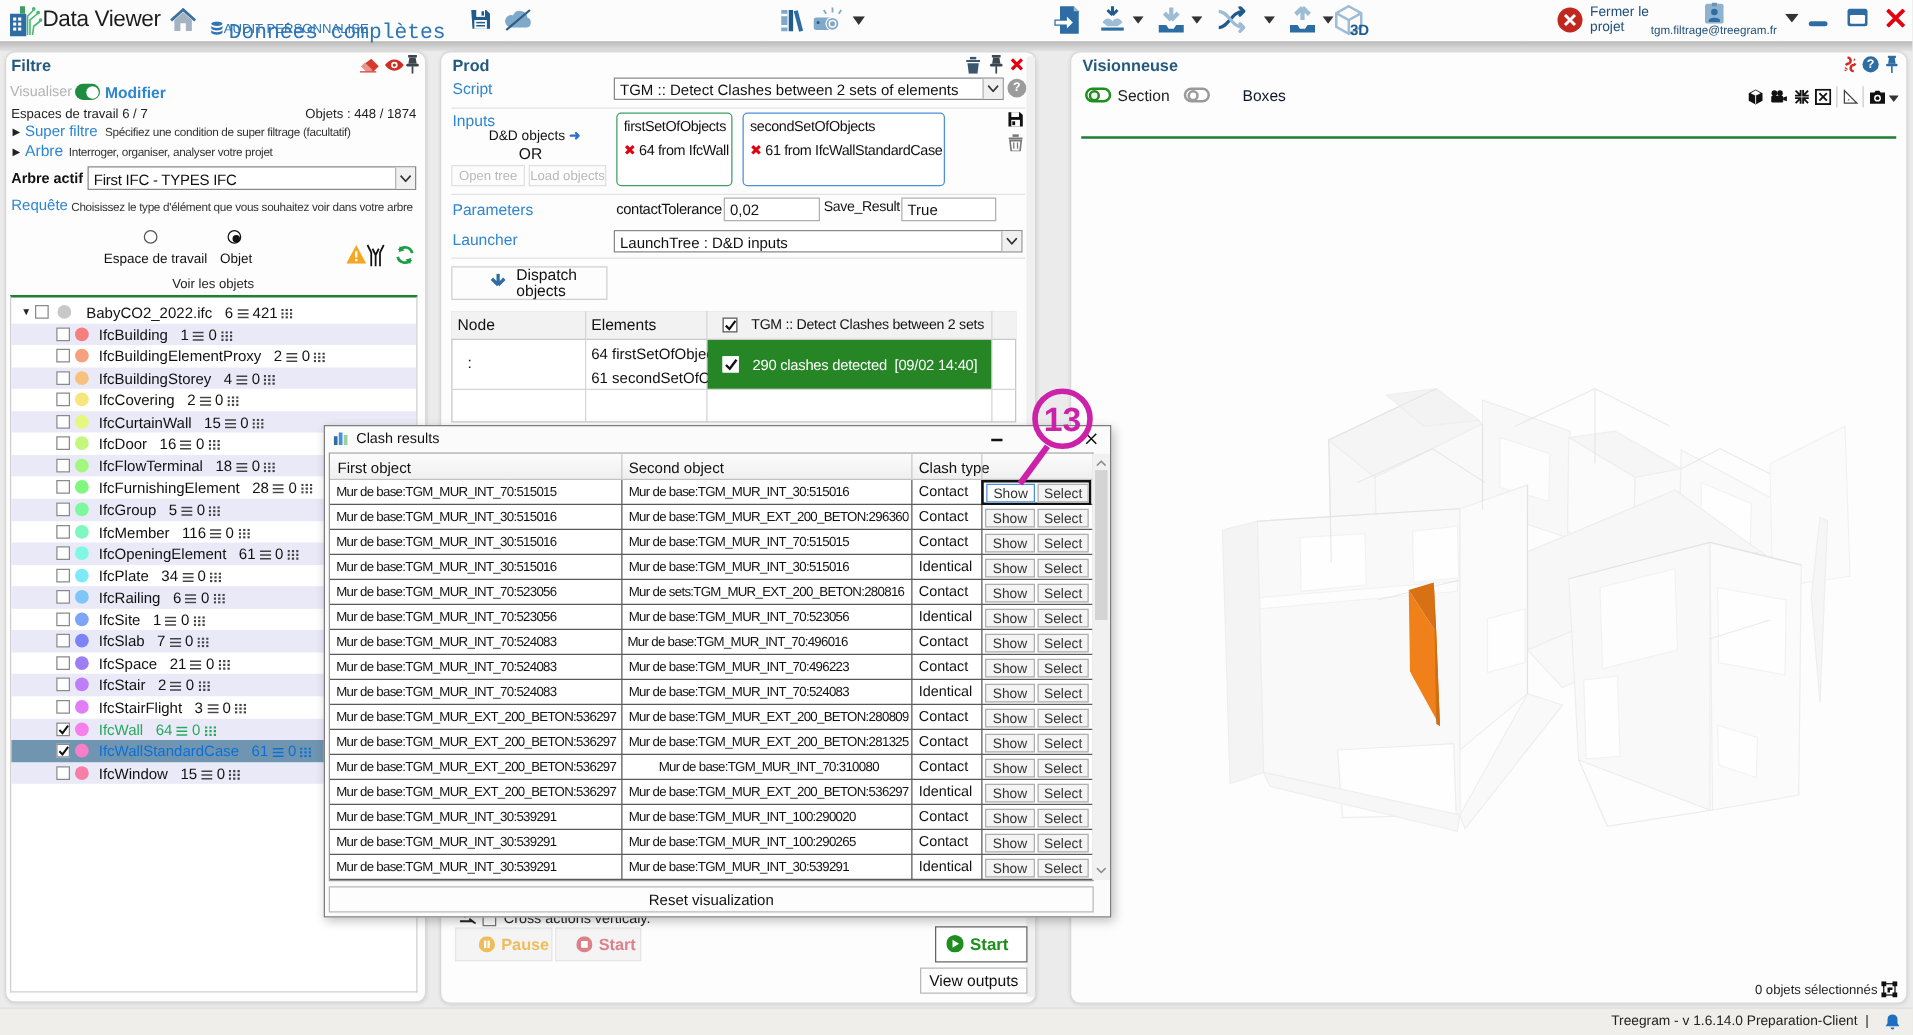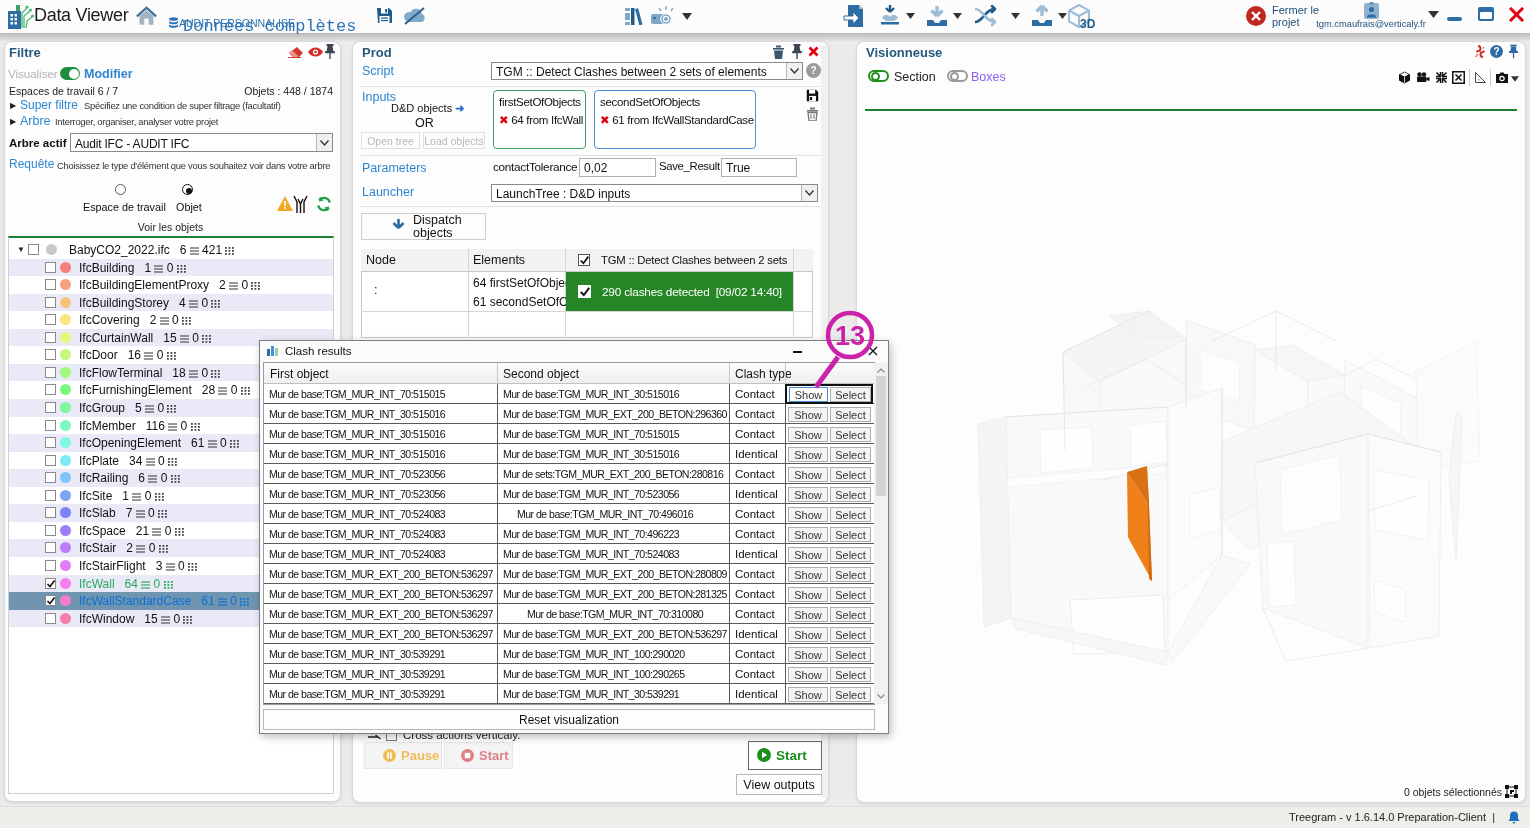--- a/index.html
+++ b/index.html
@@ -137,21 +137,21 @@
     <circle cx="11" cy="11" r="10" fill="#c0271f"></circle>
     <path d="M7 7 L15 15 M15 7 L7 15" stroke="#fff" stroke-width="2.4"></path>
   </svg>
 <div class="abs" style="left:1272px;top:4px;font-size:11px;color:#1f4e79;line-height:12px;">Fermer le<br>projet</div>
 <svg class="abs" style="left:1364px;top:2px" width="15" height="17" viewBox="0 0 15 17">
     <rect x="0" y="1" width="15" height="16" rx="2" fill="#8fb2cf"></rect>
     <rect x="5.5" y="0" width="4" height="3" fill="#6a93b5"></rect>
     <circle cx="7.5" cy="7.5" r="2.6" fill="#2e6da4"></circle>
     <path d="M3 14.5 c0-3 9-3 9 0 v1 h-9 Z" fill="#2e6da4"></path>
   </svg>
-<div class="abs" style="left:1316px;top:19px;width:110px;text-align:center;font-size:9.3px;color:#1f4e79;">tgm.cmaufrais@verticaly.fr</div>
+<div class="abs" style="left:1316px;top:19px;width:110px;text-align:center;font-size:9.3px;color:#1f4e79;">tgm.filtrage@treegram.fr</div>
 <svg class="abs" style="left:1428px;top:11px" width="11" height="7" viewBox="0 0 11 7">
     <path d="M0 0 h11 L5.5 7 Z" fill="#333"></path>
   </svg>
 <div class="abs" style="left:1447px;top:17px;width:15px;height:4px;background:#2e6da4;border-radius:2px;"></div>
 <div class="abs" style="left:1478px;top:7px;width:16px;height:14px;background:#2e6da4;border-radius:2px;"></div>
 <div class="abs" style="left:1480px;top:12px;width:12px;height:7px;background:#fff;border-radius:1px;"></div>
 <svg class="abs" style="left:1509px;top:7px" width="15" height="15" viewBox="0 0 16 16">
     <path d="M1 1 L15 15 M15 1 L1 15" stroke="#e3000f" stroke-width="3.2"></path>
   </svg>
 
@@ -187,21 +187,21 @@
 
 <div class="abs" style="left:10px;top:101px;font-size:8px;color:#222;">▶</div>
 <div class="abs blue" style="left:20px;top:98px;font-size:12px;">Super filtre</div>
 <div class="abs" style="left:84px;top:100px;font-size:9.4px;color:#333;letter-spacing:-0.25px;">Spécifiez une condition de super filtrage (facultatif)</div>
 <div class="abs" style="left:10px;top:117px;font-size:8px;color:#222;">▶</div>
 <div class="abs blue" style="left:20px;top:114px;font-size:12.5px;">Arbre</div>
 <div class="abs" style="left:55px;top:116px;font-size:9.4px;color:#333;letter-spacing:-0.25px;">Interroger, organiser, analyser votre projet</div>
 
 <div class="abs" style="left:9px;top:137px;font-size:11.5px;font-weight:bold;color:#111;">Arbre actif</div>
 <div class="abs" style="left:70px;top:133px;width:263px;height:19px;background:#fff;border:1px solid #8a8a8a;"></div>
-<div class="abs" style="left:75px;top:137px;font-size:12px;color:#111;letter-spacing:-0.2px;">Audit IFC - AUDIT IFC</div>
+<div class="abs" style="left:75px;top:137px;font-size:12px;color:#111;letter-spacing:-0.2px;">First IFC - TYPES IFC</div>
 <div class="abs" style="left:316px;top:134px;width:16px;height:17px;background:#f0f0f0;border-left:1px solid #b5b5b5;"></div>
 <svg class="abs" style="left:320px;top:140px" width="9" height="6" viewBox="0 0 9 6">
     <path d="M0.5 0.5 L4.5 5 L8.5 0.5" stroke="#333" stroke-width="1.3" fill="none"></path>
   </svg>
 
 <div class="abs blue" style="left:9px;top:157px;font-size:12px;">Requête</div>
 <div class="abs" style="left:57px;top:160px;font-size:9.4px;color:#333;letter-spacing:-0.25px;">Choisissez le type d'élément que vous souhaitez voir dans votre arbre</div>
 
 <div class="abs" style="left:115px;top:184px;width:11px;height:11px;border:1px solid #555;border-radius:50%;background:#fff;"></div>
 <div class="abs" style="left:182px;top:184px;width:11px;height:11px;border:1px solid #111;border-radius:50%;background:#fff;"></div>
@@ -907,21 +907,21 @@
       <rect x="1" y="7" width="10" height="2.2" rx="1"></rect>
       <rect x="5.3" y="9" width="1.4" height="6"></rect>
     </g>
   </svg>
 
 <div class="abs" style="left:868px;top:70px;width:21px;height:12px;border:2px solid #1e8e1e;border-radius:7px;background:#fff;"></div>
 <div class="abs" style="left:870.5px;top:71.5px;width:9px;height:9px;border:2px solid #1e8e1e;border-radius:50%;background:#fff;"></div>
 <div class="abs" style="left:894px;top:70px;font-size:12.5px;color:#222;">Section</div>
 <div class="abs" style="left:947px;top:70px;width:21px;height:12px;border:2px solid #9a9a9a;border-radius:7px;background:#fff;"></div>
 <div class="abs" style="left:949.5px;top:71.5px;width:9px;height:9px;border:2px solid #9a9a9a;border-radius:50%;background:#fff;"></div>
-<div class="abs" style="left:971px;top:70px;font-size:12.5px;color:#8b5cf6;">Boxes</div>
+<div class="abs" style="left:994px;top:70px;font-size:12.5px;color:#0f172a;">Boxes</div>
 
 <svg class="abs" style="left:1398px;top:71px" width="13" height="13" viewBox="0 0 26 26">
     <path d="M13 1 L24 7 V19 L13 25 L2 19 V7 Z" fill="#111"></path>
     <path d="M13 2.5 L21 7 L13 11 L5 7 Z" fill="#fff"></path>
     <path d="M13 11 V24" stroke="#fff" stroke-width="1.5"></path>
   </svg>
 <svg class="abs" style="left:1416px;top:72px" width="14" height="11" viewBox="0 0 28 22">
     <circle cx="7" cy="5" r="4.5" fill="#111"></circle>
     <circle cx="16" cy="5" r="4.5" fill="#111"></circle>
     <rect x="2" y="9" width="19" height="11" rx="2" fill="#111"></rect>
@@ -1104,21 +1104,21 @@
 <div class="abs" style="left:269px;top:488px;width:226px;overflow:hidden;white-space:nowrap;font-size:10.6px;color:#111;letter-spacing:-0.55px;">Mur de base:TGM_MUR_INT_70:523056</div>
 <div class="abs" style="left:503px;top:488px;width:224px;overflow:hidden;white-space:nowrap;font-size:10.6px;color:#111;letter-spacing:-0.55px;">Mur de base:TGM_MUR_INT_70:523056</div>
 <div class="abs" style="left:735px;top:488px;font-size:11.5px;color:#111;">Identical</div>
 <div class="abs" style="left:497px;top:484px;width:1px;height:20px;background:#5a5a5a;"></div>
 <div class="abs" style="left:729px;top:484px;width:1px;height:20px;background:#5a5a5a;"></div>
 <div class="abs" style="left:785px;top:484px;width:1px;height:20px;background:#5a5a5a;"></div>
 <div class="abs" style="left:788px;top:486.5px;width:40px;height:15px;border:1px solid #aeaeae;background:#f4f4f4;color:#333;font-size:11px;text-align:center;line-height:14px;">Show</div>
 <div class="abs" style="left:830px;top:486.5px;width:41px;height:15px;border:1px solid #aeaeae;background:#f4f4f4;color:#333;font-size:11px;text-align:center;line-height:14px;">Select</div>
 <div class="abs" style="left:264px;top:504px;width:610px;height:20px;border-bottom:1px solid #5a5a5a;background:#fff;"></div>
 <div class="abs" style="left:269px;top:508px;width:226px;overflow:hidden;white-space:nowrap;font-size:10.6px;color:#111;letter-spacing:-0.55px;">Mur de base:TGM_MUR_INT_70:524083</div>
-<div class="abs" style="left:517px;top:508px;width:224px;overflow:hidden;white-space:nowrap;font-size:10.6px;color:#111;letter-spacing:-0.55px;">Mur de base:TGM_MUR_INT_70:496016</div>
+<div class="abs" style="left:502px;top:508px;width:224px;overflow:hidden;white-space:nowrap;font-size:10.6px;color:#111;letter-spacing:-0.55px;">Mur de base:TGM_MUR_INT_70:496016</div>
 <div class="abs" style="left:735px;top:508px;font-size:11.5px;color:#111;">Contact</div>
 <div class="abs" style="left:497px;top:504px;width:1px;height:20px;background:#5a5a5a;"></div>
 <div class="abs" style="left:729px;top:504px;width:1px;height:20px;background:#5a5a5a;"></div>
 <div class="abs" style="left:785px;top:504px;width:1px;height:20px;background:#5a5a5a;"></div>
 <div class="abs" style="left:788px;top:506.5px;width:40px;height:15px;border:1px solid #aeaeae;background:#f4f4f4;color:#333;font-size:11px;text-align:center;line-height:14px;">Show</div>
 <div class="abs" style="left:830px;top:506.5px;width:41px;height:15px;border:1px solid #aeaeae;background:#f4f4f4;color:#333;font-size:11px;text-align:center;line-height:14px;">Select</div>
 <div class="abs" style="left:264px;top:524px;width:610px;height:20px;border-bottom:1px solid #5a5a5a;background:#fff;"></div>
 <div class="abs" style="left:269px;top:528px;width:226px;overflow:hidden;white-space:nowrap;font-size:10.6px;color:#111;letter-spacing:-0.55px;">Mur de base:TGM_MUR_INT_70:524083</div>
 <div class="abs" style="left:503px;top:528px;width:224px;overflow:hidden;white-space:nowrap;font-size:10.6px;color:#111;letter-spacing:-0.55px;">Mur de base:TGM_MUR_INT_70:496223</div>
 <div class="abs" style="left:735px;top:528px;font-size:11.5px;color:#111;">Contact</div>

